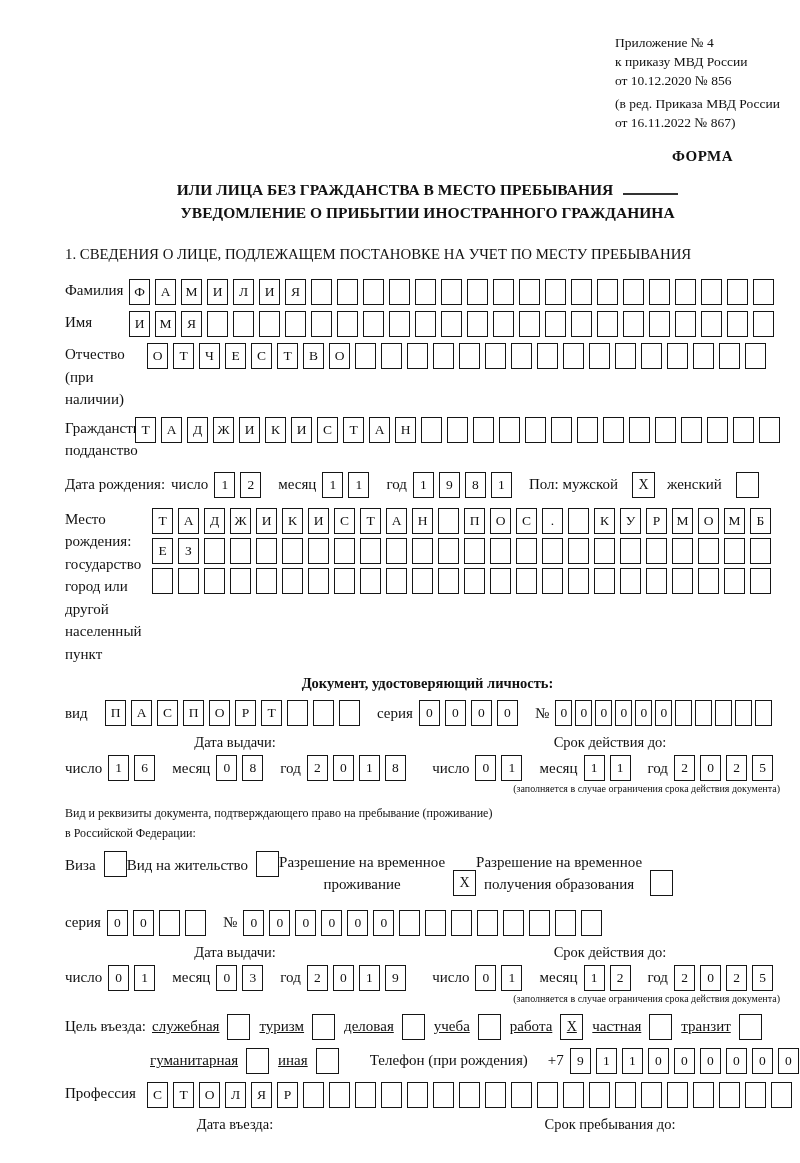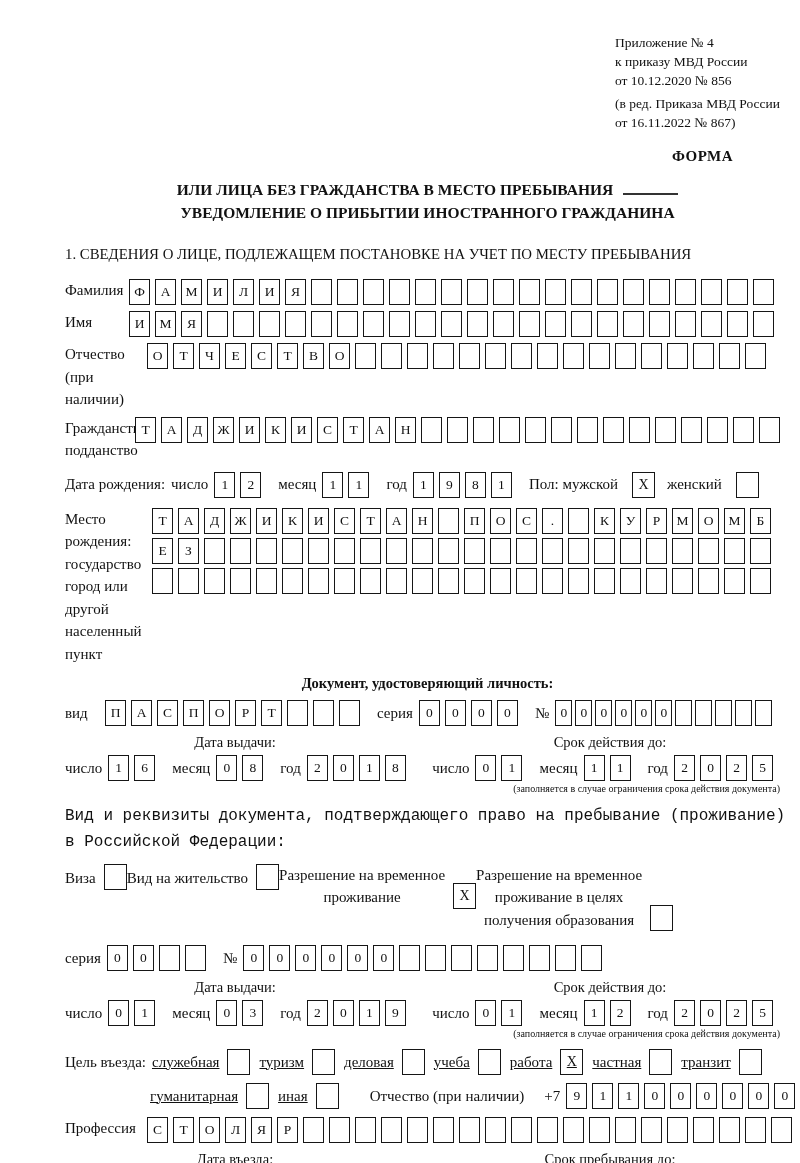--- a/index.html
+++ b/index.html
@@ -22,21 +22,21 @@
   .box{box-sizing:border-box;width:23px;height:26px;border:1.6px solid #161616;display:inline-flex;
        align-items:center;justify-content:center;font-size:14px;flex-shrink:0;background:#fff;margin-left:8px;}
   .center-b{text-align:center;font-weight:bold;font-size:14.5px;margin:10px 0 8px 0;}
   .inl{margin-right:6px;white-space:nowrap;}
   .cg{display:flex;margin-right:12px;}
   .daterow{display:flex;align-items:center;font-size:15px;margin-bottom:2px;}
   .hdr-split{display:flex;font-size:14.5px;margin-top:8px;margin-bottom:4px;}
   .hdr-split .hl{width:340px;text-align:center;}
   .hdr-split .hr{width:330px;text-align:center;margin-left:40px;}
   .note-r{text-align:right;font-size:10px;margin:2px 10px 10px 0;}
-  .plain{font-size:16px;line-height:1.6;font-family:Liberation Mono, monospace;}
+  .plain{font-size:12px;line-height:1.6;}
   .permitrow{display:flex;align-items:flex-start;margin-top:8px;margin-bottom:14px;font-size:15px;}
   .permit{display:flex;align-items:flex-end;}
   .permit .plbl{text-align:center;line-height:1.5;}
   .purpose{display:flex;align-items:center;font-size:15px;margin-bottom:8px;flex-wrap:nowrap;}
   .purpose .opt{display:flex;align-items:center;margin-right:9px;white-space:nowrap;text-decoration:underline;} .mt10{margin-top:10px;}
 </style>
 </head>
 <body>
 
 <div class="page">
@@ -399,21 +399,20 @@
     <span class="permit">
       <span class="plbl">
         <div>Разрешение на временное</div>
         <div>проживание</div>
       </span>
       <span class="box">X</span>
     </span>
     <span class="permit">
       <span class="plbl">
         <div>Разрешение на временное</div>
-        <div>проживание в целях</div>
         <div>получения образования</div>
       </span>
       <span class="box"></span>
     </span>
   </div>
 
   <div class="daterow">
     <span class="inl">серия</span>
     <span class="cg">
         <span class="cell">0</span>
@@ -518,21 +517,21 @@
 
   <div class="purpose" style="margin-left:85px">
     <span class="opt">
         <span>гуманитарная</span>
         <span class="box"></span>
       </span>
     <span class="opt">
         <span>иная</span>
         <span class="box"></span>
       </span>
-    <span class="inl" style="margin-left:22px">Отчество (при наличии)</span>
+    <span class="inl" style="margin-left:22px">Телефон (при рождения)</span>
     <span class="inl" style="margin-left:14px">+7</span>
     <span class="cg">
         <span class="cell">9</span>
         <span class="cell">1</span>
         <span class="cell">1</span>
         <span class="cell">0</span>
         <span class="cell">0</span>
         <span class="cell">0</span>
         <span class="cell">0</span>
         <span class="cell">0</span>

